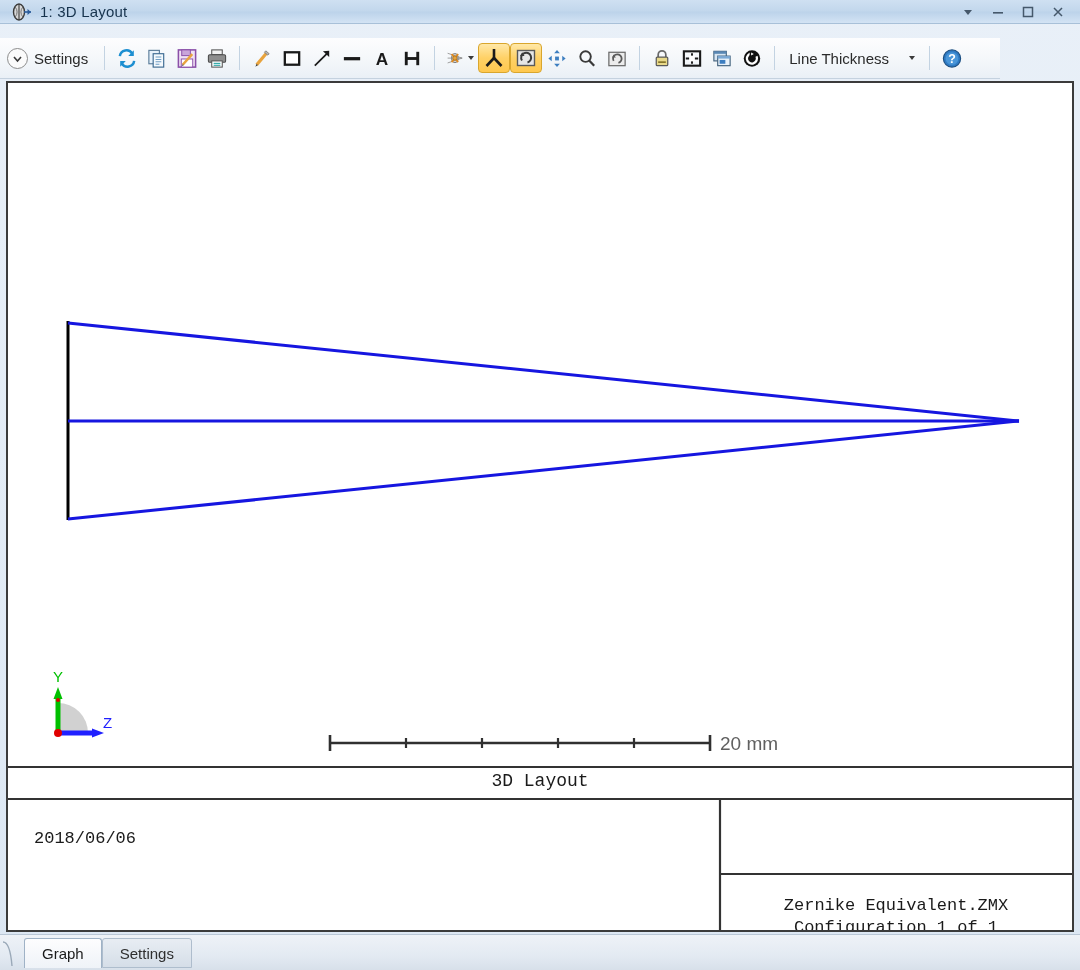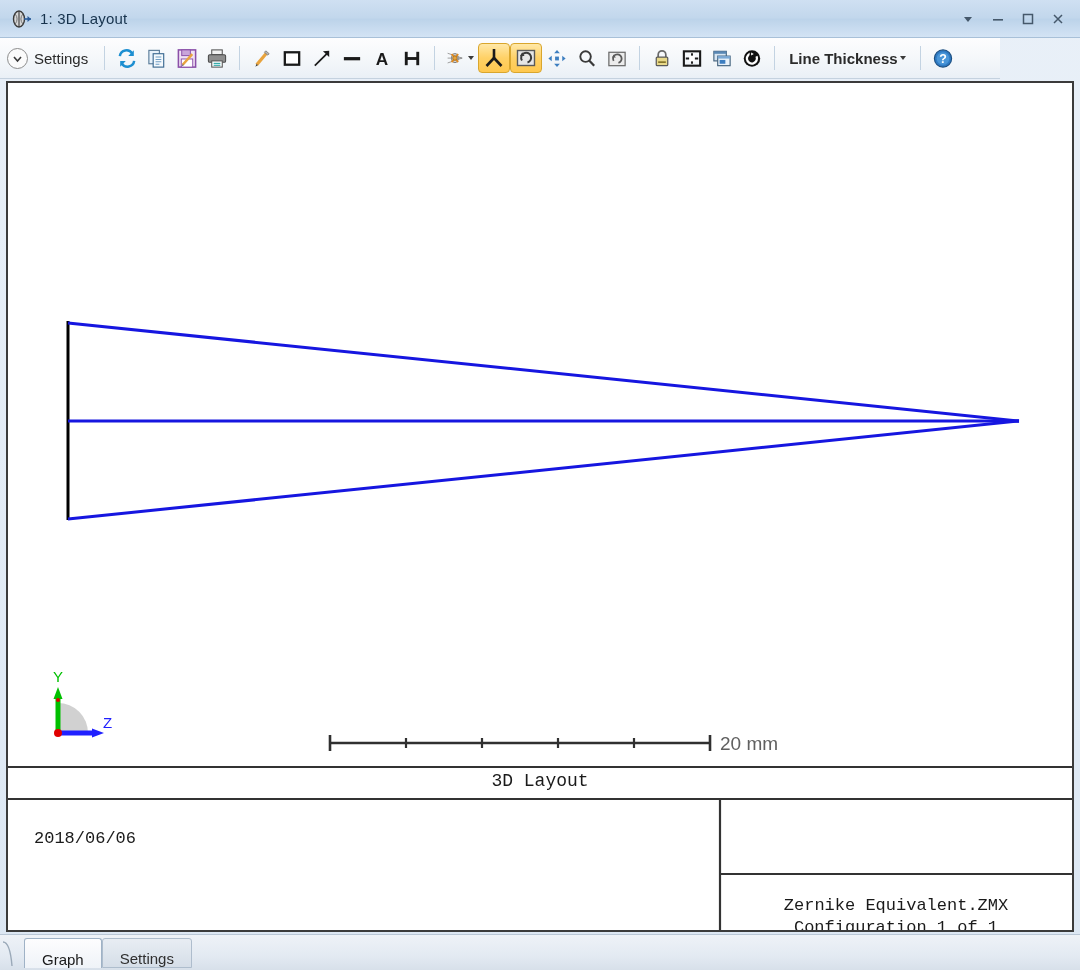--- a/index.html
+++ b/index.html
@@ -20,21 +20,21 @@
     height: 970px;
     background: linear-gradient(to bottom, #e9f0f8 0%, #dce7f3 100%);
     box-sizing: border-box;
   }
 
   
   .titlebar {
     position: absolute;
     left: 0; top: 0;
     width: 1080px;
-    height: 38px;
+    height: 24px;
     background: linear-gradient(to bottom, #cfe0f2 0%, #c2d7ec 48%, #bcd3ea 52%, #d3e3f4 100%);
     border-bottom: 1px solid #a8c0d8;
     display: flex;
     align-items: center;
     box-sizing: border-box;
   }
   .title-icon {
     margin-left: 10px;
     width: 22px; height: 22px;
     display: flex; align-items: center; justify-content: center;
@@ -103,23 +103,22 @@
   }
   .tb-active {
     background: linear-gradient(to bottom, #ffe8a8 0%, #ffd166 50%, #ffc84f 100%);
     border: 1px solid #d9a62d;
     border-radius: 4px;
   }
   .tb-label {
     font-size: 15px;
     color: #2b2b2b;
     padding: 0 6px;
-    display: flex; align-items: center; gap: 1px;
+    display: flex; align-items: center; gap: 19px;
     height: 32px;
-    font-weight: bold;
   }
   .caret-sm {
     width: 0; height: 0;
     border-left: 3.5px solid transparent;
     border-right: 3.5px solid transparent;
     border-top: 4.5px solid #3a3a3a;
     margin-left: 1px;
   }
 
   
@@ -143,22 +142,22 @@
     height: 36px;
     background: linear-gradient(to bottom, #eef2f7 0%, #e3eaf2 60%, #d7e0ea 100%);
     border-top: 1px solid #b9c7d6;
     display: flex;
     align-items: flex-start;
     box-sizing: border-box;
   }
   .tab {
     margin-top: 3px;
     height: 30px;
-    padding: 0 17px;
-    display: flex; align-items: flex-end;
+    padding: 12px 17px;
+    display: flex; align-items: center;
     font-size: 15px;
     color: #2f2f2f;
     box-sizing: border-box;
   }
   .tab.active {
     background: linear-gradient(to bottom, #fdfdfe 0%, #eff3f8 100%);
     border: 1px solid #9fb2c6;
     border-bottom: none;
     border-radius: 3px 3px 0 0;
     color: #1a1a1a;

